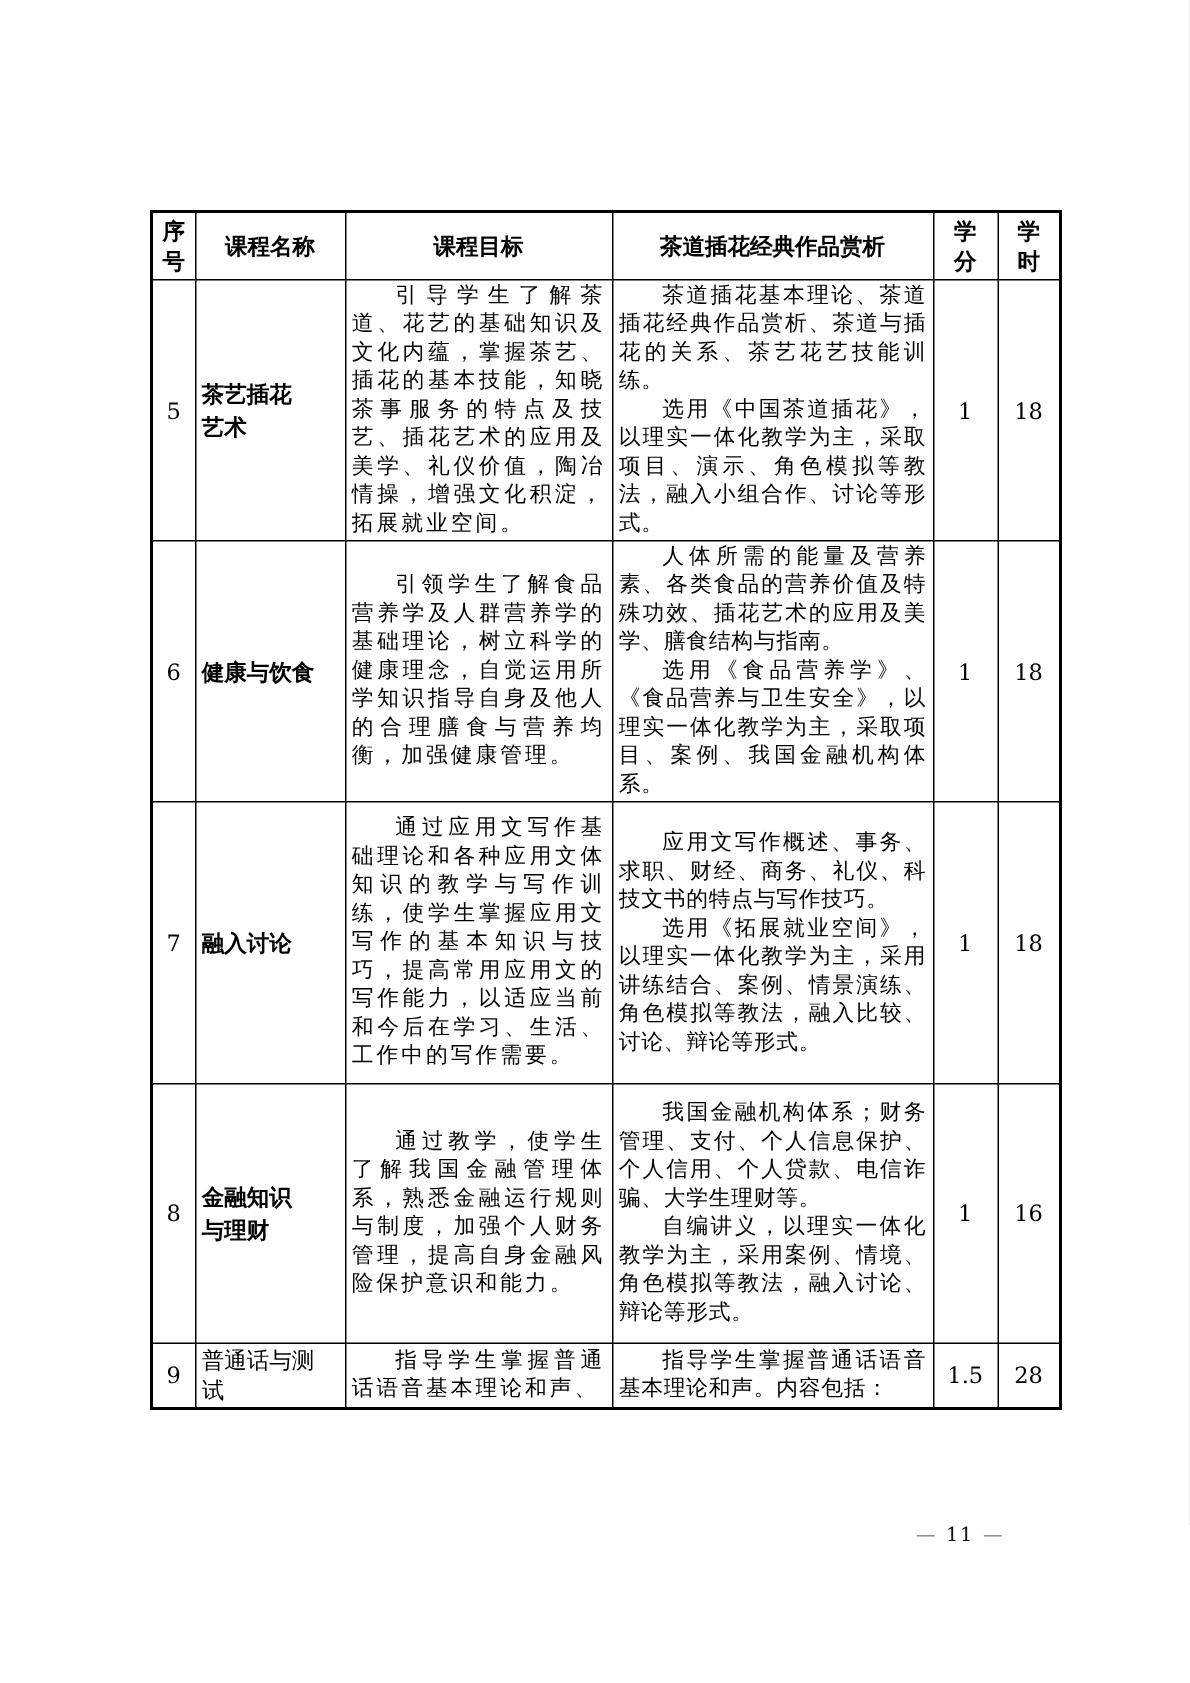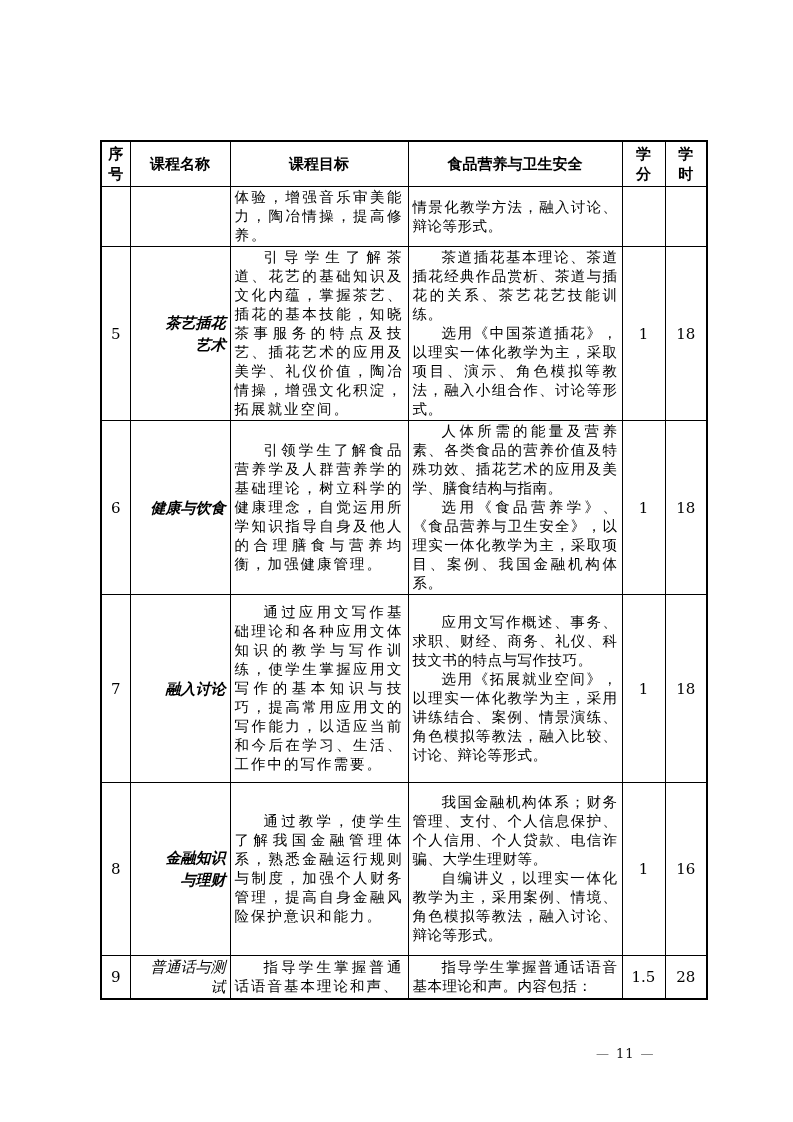--- a/index.html
+++ b/index.html
@@ -30,26 +30,25 @@
     line-height:20px;
     text-align:center;
     white-space:pre-line;
     padding:2px 1px;
   }
   td.c-seq,td.c-credit,td.c-hours{
     text-align:center;
     font-size:15px;
   }
   td.c-name{
-    text-align:right;
+    text-align:left;
     font-weight:bold;
     font-size:15px;
     line-height:22px;
     white-space:pre-line;
-    font-style:italic;
   }
   td.c-name.plain{font-weight:normal;line-height:20px;margin-top:43px;}
   .para{
     margin:0;
     font-size:14.5px;
     line-height:19px;
     text-align:justify;
     text-justify:inter-character;
   }
   .para.indent{text-indent:2em;}
@@ -57,22 +56,22 @@
   td.c-content .para{letter-spacing:0.5px;}
   tr.h-head{height:44px;}
   tr.h-cont{height:43px;}
   tr.h-r5{height:169px;}
   tr.h-r6{height:170px;}
   tr.h-r7{height:188px;}
   tr.h-r8{height:173px;}
   tr.h-r9{height:40px;}
   .page-num{
     position:absolute;
-    top:1046px;left:590px;width:100px;
-    text-align:left;
+    top:1016px;left:590px;width:100px;
+    text-align:center;
     font-size:13px;
     letter-spacing:1px;
     color:#111;
   }
   .page-num .dash{color:#777;padding:0 6px;}
 </style>
 </head>
 <body>
 
 <div class="page">
@@ -85,41 +84,29 @@
       <col style="width:214px">
       <col style="width:43px">
       <col style="width:42px">
     </colgroup>
     <thead>
       <tr class="h-head">
         <th>序
 号</th>
         <th>课程名称</th>
         <th>课程目标</th>
-        <th>食品营养与卫生安全</th>
+        <th>茶道插花经典作品赏析</th>
         <th>学
 分</th>
         <th>学
 时</th>
       </tr>
     </thead>
     <tbody>
 
-      <tr class="h-cont">
-        <td class="c-seq"></td>
-        <td class="c-name"></td>
-        <td class="c-obj">
-          <p class="para">体验，增强音乐审美能力，陶冶情操，提高修养。</p>
-        </td>
-        <td class="c-content">
-          <p class="para">情景化教学方法，融入讨论、辩论等形式。</p>
-        </td>
-        <td class="c-credit"></td>
-        <td class="c-hours"></td>
-      </tr>
 
       <tr class="h-r5">
         <td class="c-seq">5</td>
         <td class="c-name">茶艺插花
 艺术</td>
         <td class="c-obj">
           <p class="para indent">引导学生了解茶道、花艺的基础知识及文化内蕴，掌握茶艺、插花的基本技能，知晓茶事服务的特点及技艺、插花艺术的应用及美学、礼仪价值，陶冶情操，增强文化积淀，拓展就业空间。</p>
         </td>
         <td class="c-content">
           <p class="para indent">茶道插花基本理论、茶道插花经典作品赏析、茶道与插花的关系、茶艺花艺技能训练。</p>

